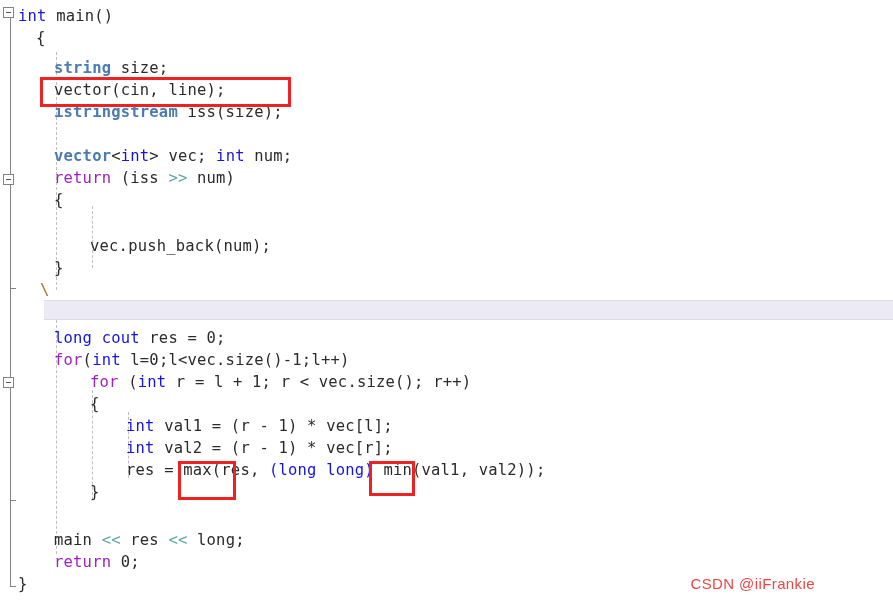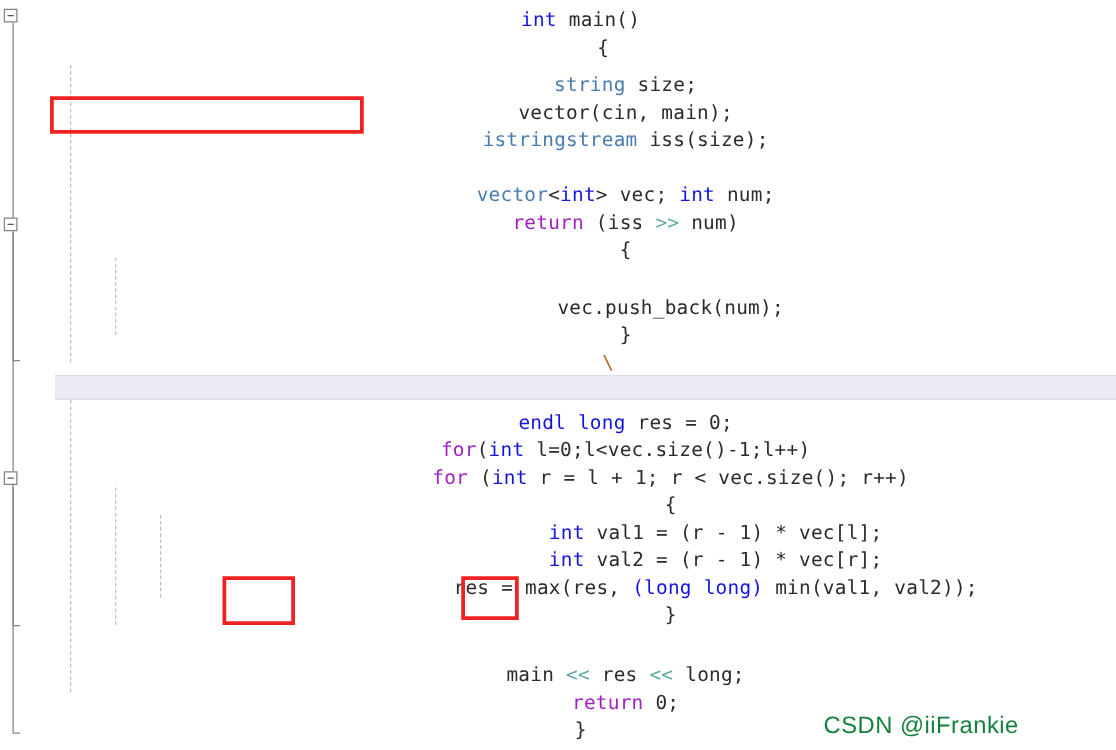--- a/index.html
+++ b/index.html
@@ -12,21 +12,20 @@
     height: 600px;
     overflow: hidden;
     font-family: "DejaVu Sans Mono", "Liberation Mono", monospace;
   }
 
   #editor {
     position: relative;
     width: 827px;
     height: 600px;
     background: #ffffff;
-    text-align: center;
   }
 
   
   #gutter {
     position: absolute;
     left: 0;
     top: 0;
     width: 22px;
     height: 600px;
   }
@@ -85,21 +84,21 @@
     line-height: 22px;
     font-size: 15.5px;
     white-space: pre;
     color: #2b2b2b;
     letter-spacing: 0.2px;
   }
 
   
   .kw      { color: #a020c0; }   
   .type    { color: #1414e0; }   
-  .cls     { color: #4a7cb0; }   
+  .cls     { color: #4a7cb0; font-weight: bold; }   
   .op      { color: #5fa8a0; }   
   .plain   { color: #2b2b2b; }
   .bs      { color: #b06a2a; }   
 
   
   .line-highlight {
     position: absolute;
     left: 44px;
     width: 849px;
     height: 20px;
@@ -116,22 +115,22 @@
     box-sizing: border-box;
     background: transparent;
   }
 
   
   #watermark {
     position: absolute;
     right: 12px;
     bottom: 8px;
     font-family: "Liberation Sans", sans-serif;
-    font-size: 19px;
-    color: #15803d;
+    font-size: 15px;
+    color: #ef4444;
     letter-spacing: 0.4px;
     white-space: nowrap;
   }
 </style>
 </head>
 <body>
 
 <div id="editor">
 
   <div id="gutter">
@@ -158,37 +157,37 @@
   <div class="line-highlight" style="top:300px;"></div>
 
   <div id="code">
 
     <div class="line" style="top:5px; left:18px;"><span class="type">int</span><span class="plain"> main()</span></div>
 
     <div class="line" style="top:27px; left:36px;"><span class="plain">{</span></div>
 
     <div class="line" style="top:57px; left:54px;"><span class="cls">string</span><span class="plain"> size;</span></div>
 
-    <div class="line" style="top:79px; left:54px;"><span class="plain">vector(</span><span class="plain">cin, main);</span></div>
+    <div class="line" style="top:79px; left:54px;"><span class="plain">vector(</span><span class="plain">cin, line);</span></div>
 
     <div class="line" style="top:101px; left:54px;"><span class="cls">istringstream</span><span class="plain"> iss(size);</span></div>
 
     <div class="line" style="top:145px; left:54px;"><span class="cls">vector</span><span class="plain">&lt;</span><span class="type">int</span><span class="plain">&gt; vec; </span><span class="type">int</span><span class="plain"> num;</span></div>
 
     <div class="line" style="top:167px; left:54px;"><span class="kw">return</span><span class="plain"> (iss </span><span class="op">&gt;&gt;</span><span class="plain"> num)</span></div>
 
     <div class="line" style="top:189px; left:54px;"><span class="plain">{</span></div>
 
     <div class="line" style="top:235px; left:90px;"><span class="plain">vec.push_back(num);</span></div>
 
     <div class="line" style="top:257px; left:54px;"><span class="plain">}</span></div>
 
     <div class="line" style="top:279px; left:40px;"><span class="bs">\</span></div>
 
-    <div class="line" style="top:327px; left:54px;"><span class="type">endl long</span><span class="plain"> res = 0;</span></div>
+    <div class="line" style="top:327px; left:54px;"><span class="type">long cout</span><span class="plain"> res = 0;</span></div>
 
     <div class="line" style="top:349px; left:54px;"><span class="kw">for</span><span class="plain">(</span><span class="type">int</span><span class="plain"> l=0;l&lt;vec.size()-1;l++)</span></div>
 
     <div class="line" style="top:371px; left:90px;"><span class="kw">for</span><span class="plain"> (</span><span class="type">int</span><span class="plain"> r = l + 1; r &lt; vec.size(); r++)</span></div>
 
     <div class="line" style="top:393px; left:90px;"><span class="plain">{</span></div>
 
     <div class="line" style="top:415px; left:126px;"><span class="type">int</span><span class="plain"> val1 = (r - 1) * vec[l];</span></div>
 
     <div class="line" style="top:437px; left:126px;"><span class="type">int</span><span class="plain"> val2 = (r - 1) * vec[r];</span></div>

